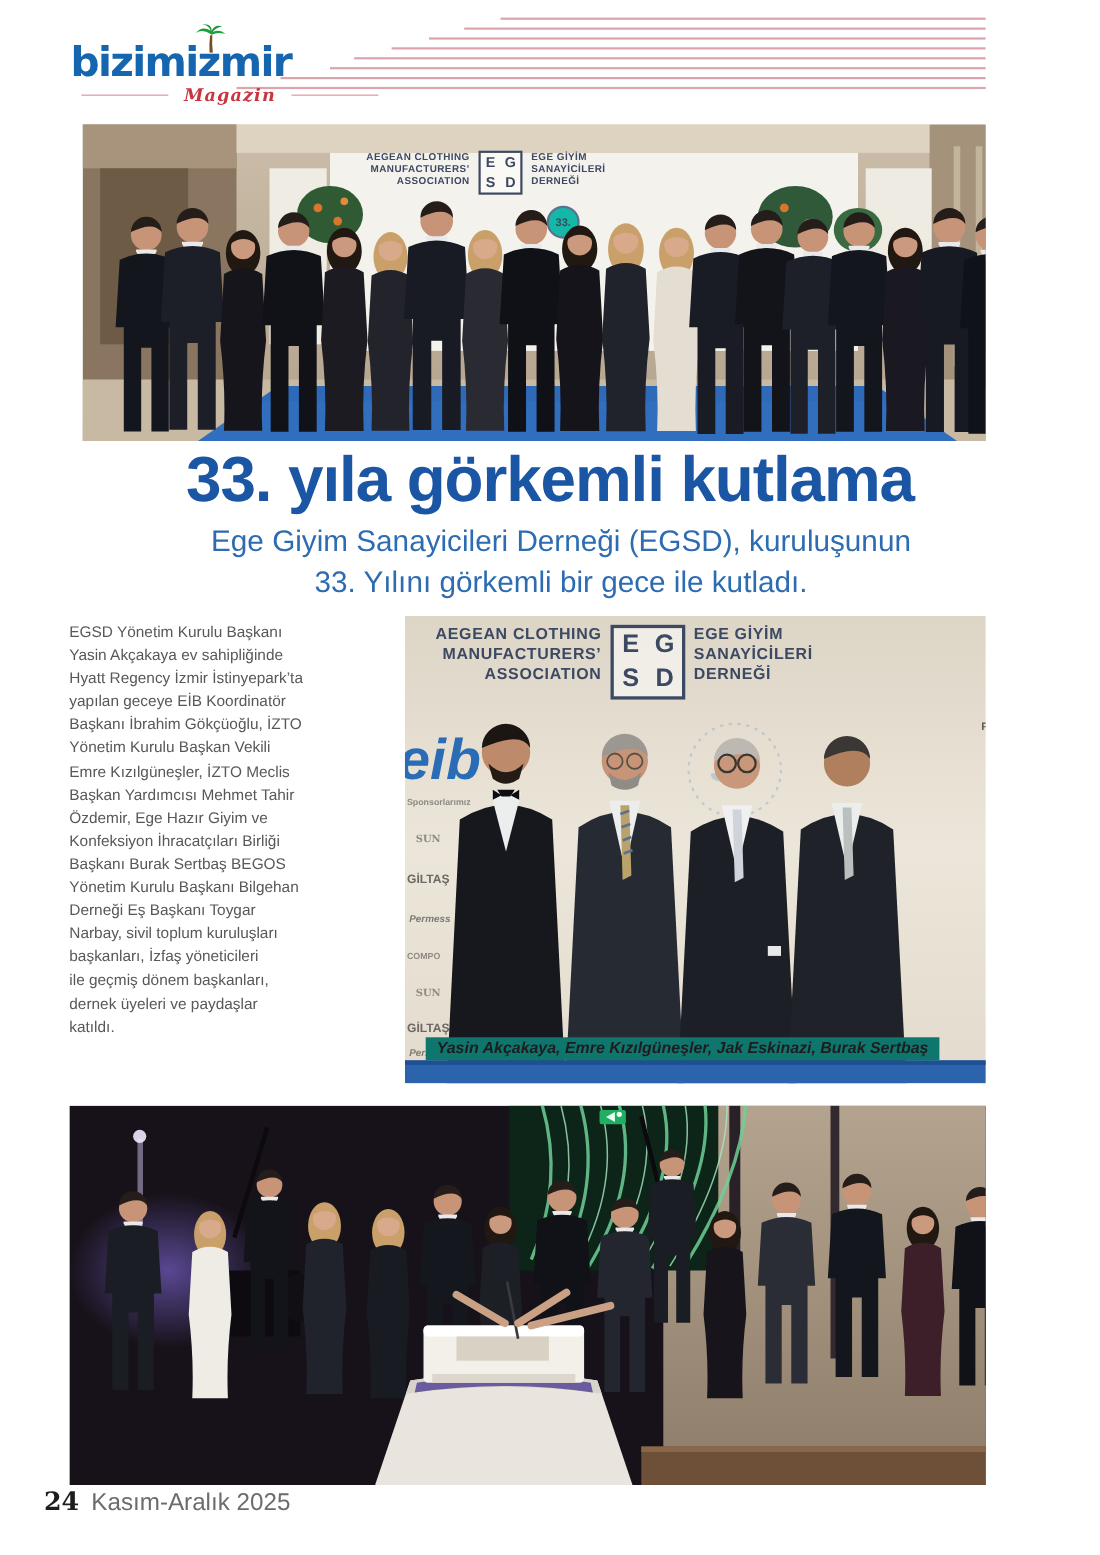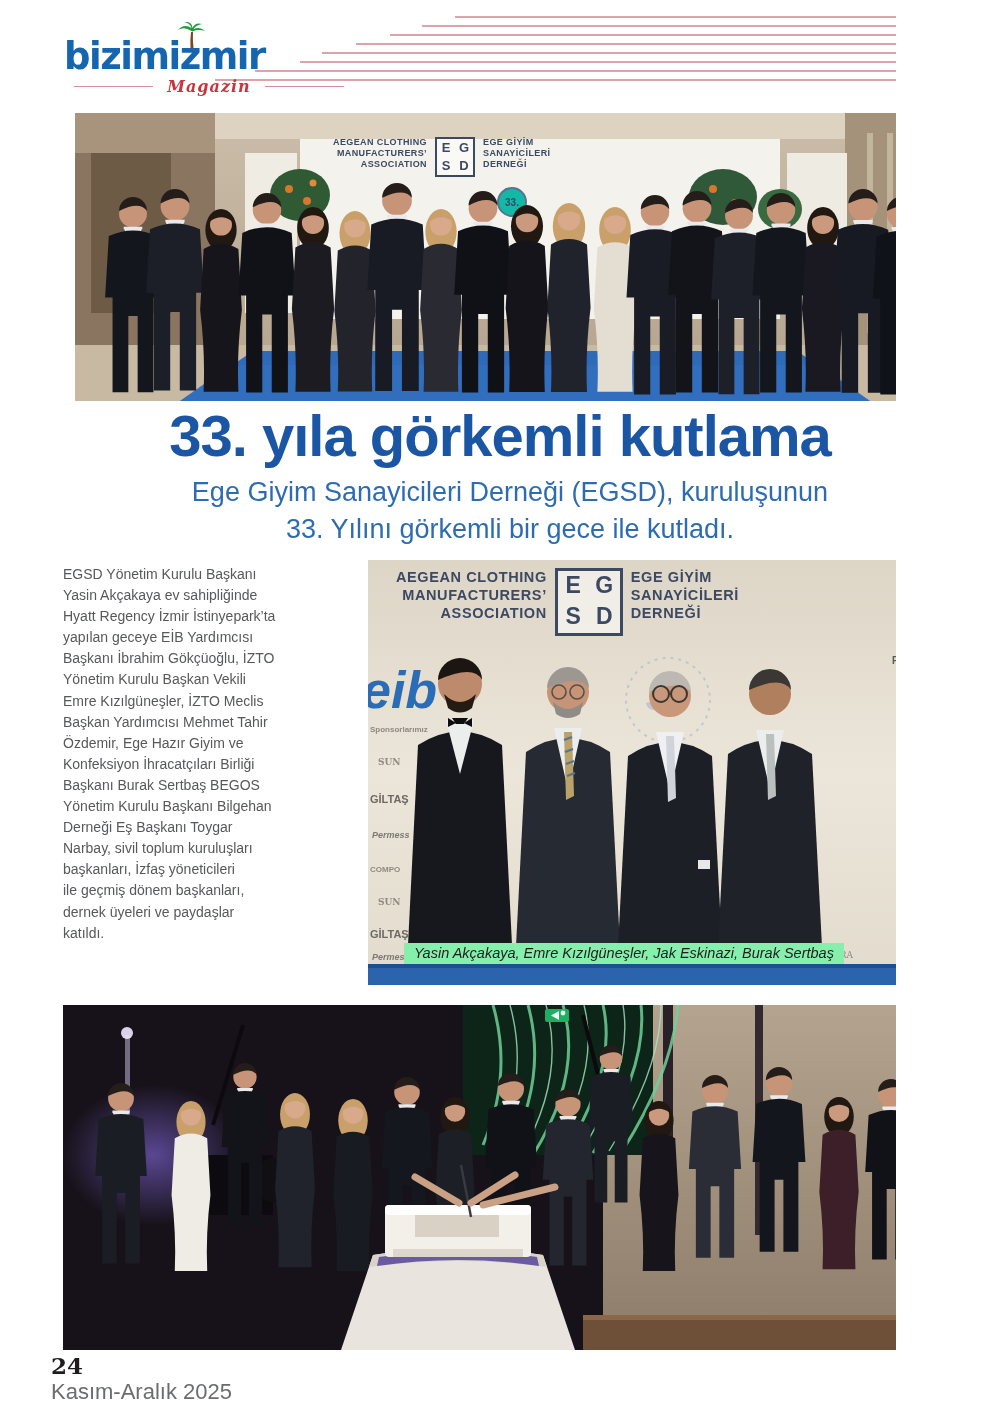--- a/index.html
+++ b/index.html
@@ -43,25 +43,25 @@
   .brand-top .assoc,.brand-top .org{font-size:9px;line-height:11px;letter-spacing:.4px;}
   .brand-mid{left:28px;top:8px;}
   .brand-mid .assoc,.brand-mid .org{font-size:14.5px;line-height:18px;letter-spacing:.6px;}
   .glogo{display:grid;grid-template-columns:1fr 1fr;border:3px solid #3c4962;
          font-weight:bold;text-align:center;background:rgba(255,255,255,.55);}
   .glogo-top{width:36px;height:36px;font-size:13px;line-height:17px;border-width:2px;}
   .glogo-mid{width:62px;height:62px;font-size:23px;line-height:29px;}
   .badge33{position:absolute;left:422px;top:74px;width:26px;height:26px;border:2px solid #5b718f;
            border-radius:50%;background:#14b8a6;color:#3c4962;font-size:10px;font-weight:bold;
            display:flex;align-items:center;justify-content:center;}
-  .caption{position:absolute;left:36px;top:383px;background:#86efac;color:#1d1d1f;
-           font-size:14.5px;font-weight:normal;font-style:italic;padding:2px 10px 3px 10px;white-space:nowrap;}
-
-  
-  .footer{position:absolute;left:40px;top:1352px;display:flex;align-items:baseline;flex-direction:column;}
+  .caption{position:absolute;left:19px;top:383px;background:#0f766e;color:#1d1d1f;
+           font-size:14.5px;font-weight:bold;font-style:italic;padding:2px 10px 3px 10px;white-space:nowrap;}
+
+  
+  .footer{position:absolute;left:40px;top:1352px;display:flex;align-items:baseline;}
   .pagenum{font-family:"DejaVu Serif",serif;font-weight:bold;font-size:23px;color:#1f1c1d;}
   .issue{font-size:22px;color:#6b6c6e;margin-left:11px;}
 </style>
 </head>
 <body>
 
 <div class="page">
 
   <svg width="0" height="0" style="position:absolute">
     <defs>
@@ -197,21 +197,21 @@
   <div class="headline">33. yıla görkemli kutlama</div>
   <div class="subhead">
     <div>Ege Giyim Sanayicileri Derneği (EGSD), kuruluşunun</div>
     <div>33. Yılını görkemli bir gece ile kutladı.</div>
   </div>
 
   <div class="article">
     <div>EGSD Yönetim Kurulu Başkanı</div>
     <div>Yasin Akçakaya ev sahipliğinde</div>
     <div>Hyatt Regency İzmir İstinyepark’ta</div>
-    <div>yapılan geceye EİB Yardımcısı</div>
+    <div>yapılan geceye EİB Koordinatör</div>
     <div>Başkanı İbrahim Gökçüoğlu, İZTO</div>
     <div>Yönetim Kurulu Başkan Vekili</div>
     <div>Emre Kızılgüneşler, İZTO Meclis</div>
     <div>Başkan Yardımcısı Mehmet Tahir</div>
     <div>Özdemir, Ege Hazır Giyim ve</div>
     <div>Konfeksiyon İhracatçıları Birliği</div>
     <div>Başkanı Burak Sertbaş BEGOS</div>
     <div>Yönetim Kurulu Başkanı Bilgehan</div>
     <div>Derneği Eş Başkanı Toygar</div>
     <div>Narbay, sivil toplum kuruluşları</div>

